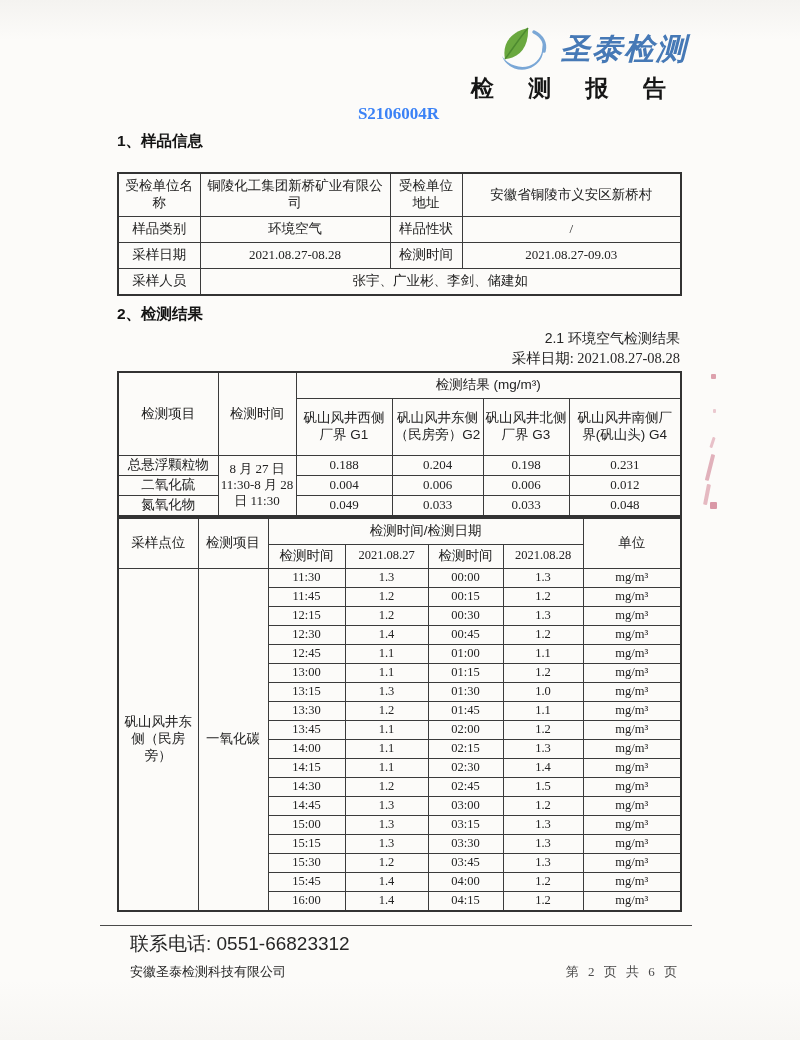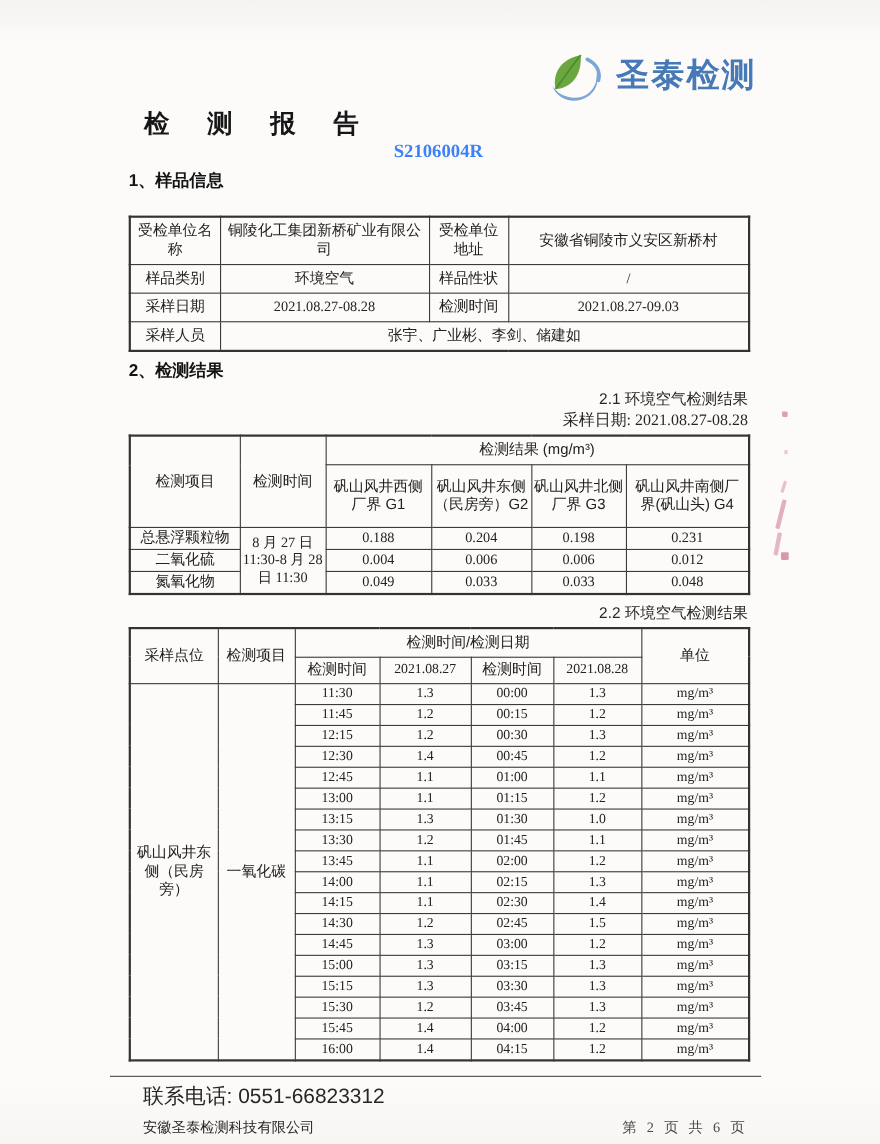--- a/index.html
+++ b/index.html
@@ -3,23 +3,23 @@
 <meta charset="utf-8">
 <style>
   html,body{margin:0;padding:0;}
   body{
     width:800px;height:1040px;position:relative;overflow:hidden;
     background:linear-gradient(180deg,#f4f3f0 0px,#fcfbf9 40px,#fcfbf9 980px,#f7f6f3 1040px);
     font-family:"Liberation Sans",sans-serif;color:#262626;
   }
   .content{margin-left:117px;width:563px;}
   
-  .logo-row{display:flex;justify-content:flex-end;height:50px;margin:48px -8px 0 0;}
+  .logo-row{display:flex;justify-content:flex-end;align-items:center;height:50px;margin:24px -8px 0 0;font-style:italic;}
   .logo-text{font-size:30px;font-weight:bold;color:#4679b6;letter-spacing:2px;margin-left:10px;}
-  .title{text-align:left;font-size:23px;font-weight:bold;letter-spacing:14px;text-indent:14px;line-height:28px;color:#161616;}
+  .title{text-align:right;font-size:23px;font-weight:bold;letter-spacing:14px;text-indent:14px;line-height:28px;color:#161616;}
   .report-no{text-align:center;font-family:"Liberation Serif",serif;font-weight:bold;font-size:17px;line-height:24px;color:#3b82f6;}
   .sec-h{font-size:15.5px;font-weight:bold;line-height:22px;margin-top:4px;color:#141414;}
   .subrow{display:flex;justify-content:space-between;align-items:flex-end;font-size:14px;line-height:20px;margin:3px 0 3px;flex-direction:column;}
   .subrow .date{font-family:"Liberation Serif",serif;font-size:14.5px;}
   
   table{border-collapse:collapse;width:100%;table-layout:fixed;border:2px solid #333;}
   td{border:1px solid #3b3b3b;text-align:center;vertical-align:middle;font-size:13.5px;line-height:1.25;padding:1px 2px;color:#222;
      overflow:hidden;}
   .num{font-family:"Liberation Serif",serif;font-size:13px;}
   .t1 td{height:23px;}
@@ -145,23 +145,20 @@
         <tr>
           <td>氮氧化物</td>
           <td class="num">0.049</td>
           <td class="num">0.033</td>
           <td class="num">0.033</td>
           <td class="num">0.048</td>
         </tr>
       </tbody>
   </table>
 
-  <div class="subrow" style="margin-top:6px;">
-    <span>2.2 环境空气检测结果</span>
-  </div>
 
   <table class="t22">
     <colgroup>
         <col style="width:80px">
         <col style="width:70px">
         <col style="width:77px">
         <col style="width:83px">
         <col style="width:75px">
         <col style="width:80px">
         <col style="width:98px">

